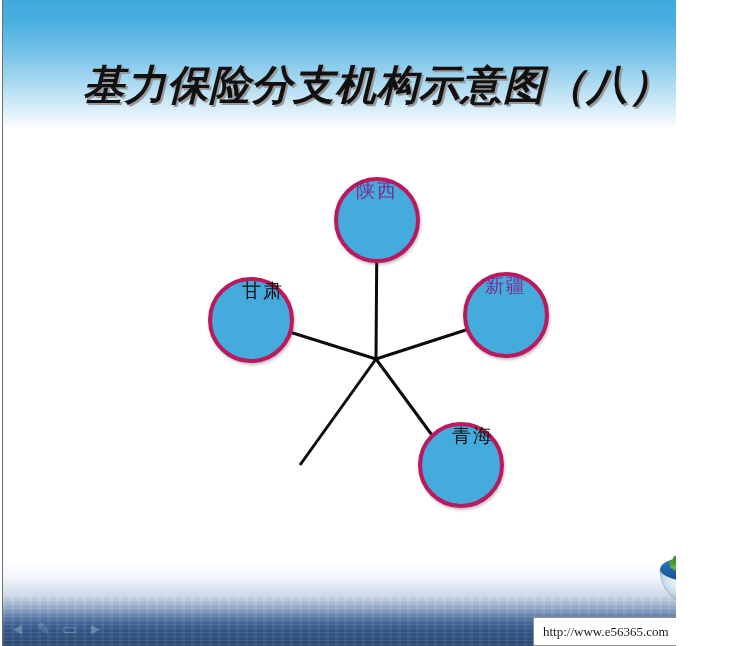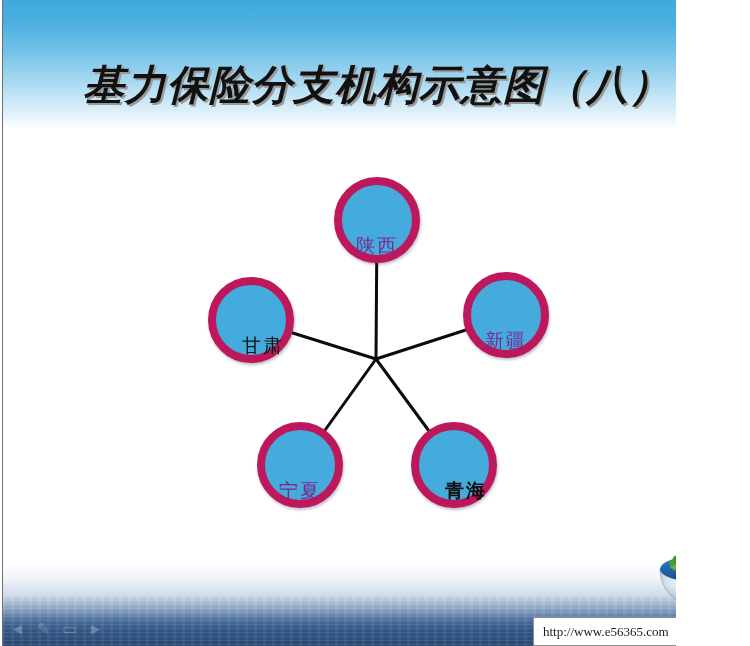--- a/index.html
+++ b/index.html
@@ -100,24 +100,24 @@
   }
   .connectors {
     position: absolute;
     left: 0; top: 0;
     width: 390px; height: 360px;
   }
   .node {
     position: absolute;
     border-radius: 50%;
     background: #45ABDD;
-    border: 8px solid #be185d;
+    border: 4px solid #be185d;
     box-sizing: border-box;
     display: flex;
-    align-items: flex-end;
+    align-items: flex-start;
     justify-content: center;
     box-shadow: 1px 2px 3px rgba(60,70,90,0.35);
   }
   .node-label {
     font-family: "Liberation Serif", "DejaVu Serif", serif;
     font-size: 19px;
     letter-spacing: 2px;
     line-height: 1;
     white-space: nowrap;
   }
@@ -196,25 +196,22 @@
 
     <div class="node" style="left:281px; top:112px; width:86px; height:86px;">
       <span class="node-label label-purple">新疆</span>
     </div>
 
     <div class="node" style="left:26px; top:117px; width:86px; height:86px;">
       <span class="node-label label-dark">甘肃</span>
     </div>
 
 
-    <div class="node" style="left:75px; top:262px; width:86px; height:86px;">
-      <span class="node-label label-purple">宁夏</span>
-    </div>
-
-    <div class="node" style="left:229px; top:262px; width:86px; height:86px;font-weight:bold;">
+
+    <div class="node" style="left:236px; top:262px; width:86px; height:86px;">
       <span class="node-label label-dark">青海</span>
     </div>
 
   </div>
 
   <svg class="logo" viewBox="0 0 96 88" width="96" height="88">
     <defs>
       <radialGradient id="globeBody" cx="38%" cy="32%" r="78%">
         <stop offset="0%" stop-color="#ffffff"></stop>
         <stop offset="35%" stop-color="#d9e6ef"></stop>

